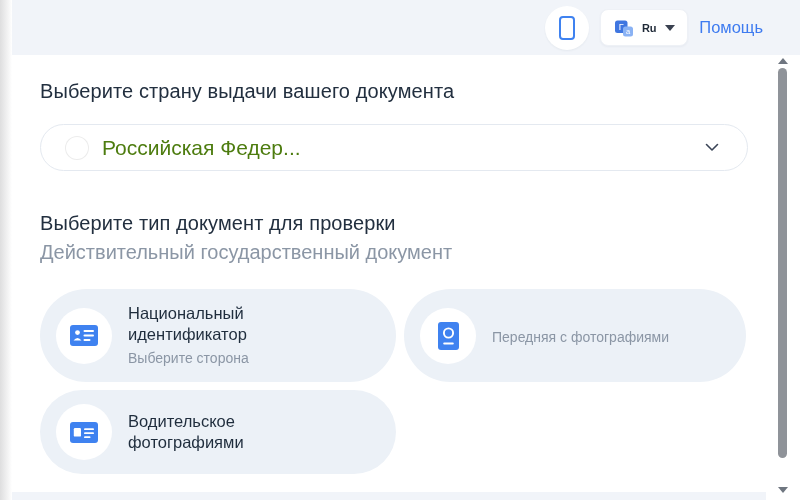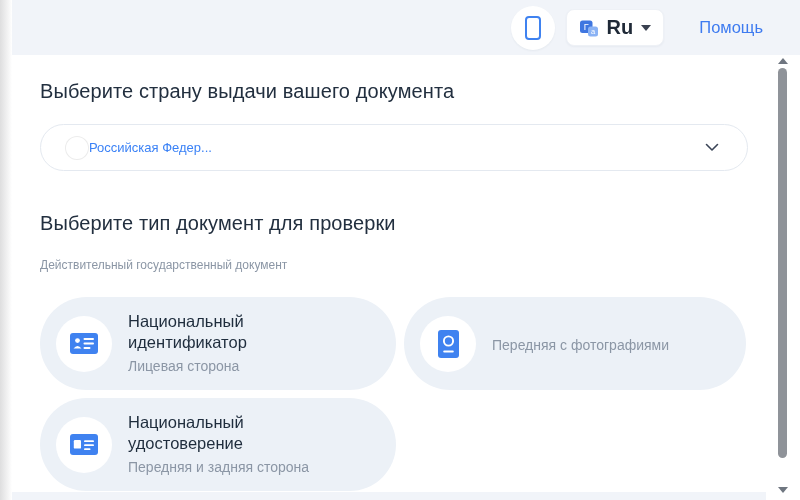--- a/index.html
+++ b/index.html
@@ -15,43 +15,43 @@
   .header { position:absolute; left:10px; top:0; right:0; height:55px;
     background:#f1f4f9; display:flex; align-items:center; justify-content:flex-end;
     padding-right:37px; gap:11px; }
   .phone-btn { width:44px; height:44px; border-radius:50%; background:#fff;
     display:flex; align-items:center; justify-content:center; cursor:pointer;
     box-shadow:0 1px 2px rgba(40,60,90,0.06); }
   .phone-glyph { width:16px; height:24px; border:2.5px solid #3f82f0; border-radius:4px; }
   .lang-btn { height:37px; min-width:88px; background:#fff; border:1px solid #eef1f6;
     border-radius:8px; display:flex; align-items:center; justify-content:center;
     gap:8px; padding:0 12px; cursor:pointer; box-shadow:0 1px 2px rgba(40,60,90,0.05); }
-  .lang-code { font-size:20px; font-weight:bold; color:#1f2937; }
+  .lang-code { font-size:11px; font-weight:bold; color:#1f2937; }
   .caret-down { width:0; height:0; border-left:5px solid transparent;
     border-right:5px solid transparent; border-top:6px solid #3a4150; }
-  .help-link { font-size:16.5px; color:#3e7bf0; cursor:pointer;margin-left:24px; }
+  .help-link { font-size:16.5px; color:#3e7bf0; cursor:pointer; }
 
   
   .content { position:absolute; left:10px; top:55px; right:0; bottom:0;
     background:#fff; padding:25px 0 0 30px; }
   h1.section-title { font-size:20px; font-weight:500; color:#222f3f;
     letter-spacing:0.1px; }
   .country-select { margin-top:21px; width:708px; height:47px; background:#fff;
     border:1px solid #e4e9f0; border-radius:24px; display:flex; align-items:center;
     padding:0 28px 0 24px; cursor:pointer; }
   .flag { width:24px; height:24px; border-radius:50%; overflow:hidden; flex:0 0 24px;
     box-shadow:inset 0 0 0 1px rgba(0,0,0,0.08); }
   .flag .s1 { height:8px; background:#f6f8f9; }
   .flag .s2 { height:8px; background:#3757a6; }
   .flag .s3 { height:8px; background:#d33c2a; }
-  .country-name { margin-left:0; font-size:13px; color:#3b82f6; }
+  .country-name { margin-left:13px; font-size:21px; color:#4d7c0f; }
   .select-chevron { margin-left:auto; display:flex; }
 
   .doc-head { margin-top:41px; }
-  .doc-sub { margin-top:23px; font-size:12px; color:#8b96a5; }
+  .doc-sub { margin-top:6px; font-size:20px; color:#8b96a5; }
 
   .cards { margin-top:25px; display:grid; grid-template-columns:356px 342px;
     column-gap:12px; row-gap:13px;gap:8px; }
   .card { background:#ecf1f7; border-radius:50px; display:flex; align-items:center;
     gap:16px; padding:14px 20px 14px 16px; cursor:pointer; }
   .icon-circle { width:56px; height:56px; border-radius:50%; background:#fff;
     flex:0 0 56px; display:flex; align-items:center; justify-content:center; }
   .card-text { max-width:185px; }
   .card-title { font-size:16.5px; font-weight:500; color:#1f2d3d; line-height:1.28; }
   .card-sub { margin-top:4px; font-size:14px; color:#8b96a5; line-height:1.35; }
@@ -119,21 +119,21 @@
             <rect x="0" y="0" width="28" height="21" rx="3" fill="#3f82f0"></rect>
             <circle cx="7.5" cy="7.6" r="2.4" fill="#ffffff"></circle>
             <path d="M3.5 15.5 q4 -5 8 0 z" fill="#ffffff"></path>
             <rect x="13.5" y="5" width="10.5" height="1.9" rx="0.95" fill="#ffffff"></rect>
             <rect x="13.5" y="9.5" width="10.5" height="1.9" rx="0.95" fill="#ffffff"></rect>
             <rect x="13.5" y="14" width="7" height="1.9" rx="0.95" fill="#ffffff"></rect>
           </svg>
         </span>
         <span class="card-text">
           <div class="card-title">Национальный идентификатор</div>
-          <div class="card-sub">Лицевая сторона</div>
+          <div class="card-sub">Выберите сторона</div>
         </span>
       </div>
 
       <div class="card">
         <span class="icon-circle">
           <svg width="21" height="28" viewBox="0 0 21 28">
             <rect x="0" y="0" width="21" height="28" rx="3" fill="#3f82f0"></rect>
             <circle cx="10.5" cy="11" r="4.6" fill="none" stroke="#ffffff" stroke-width="1.9"></circle>
             <rect x="5.2" y="20.5" width="10.6" height="2" rx="1" fill="#ffffff"></rect>
           </svg>
@@ -147,22 +147,21 @@
         <span class="icon-circle">
           <svg width="28" height="21" viewBox="0 0 28 21">
             <rect x="0" y="0" width="28" height="21" rx="3" fill="#3f82f0"></rect>
             <rect x="3.8" y="6" width="7.2" height="8.6" rx="1.2" fill="#ffffff"></rect>
             <rect x="14" y="6.2" width="10" height="1.9" rx="0.95" fill="#ffffff"></rect>
             <rect x="14" y="10.2" width="10" height="1.9" rx="0.95" fill="#ffffff"></rect>
             <rect x="14" y="14.2" width="6.5" height="1.9" rx="0.95" fill="#ffffff"></rect>
           </svg>
         </span>
         <span class="card-text">
-          <div class="card-title">Национальный удостоверение</div>
-          <div class="card-sub">Передняя и задняя сторона</div>
+          <div class="card-title">Водительское фотографиями</div>
         </span>
       </div>
 
     </div>
   </div>
 
   <div class="footer-strip"></div>
 
   <div class="scrollbar">
     <div class="sb-up"></div>

